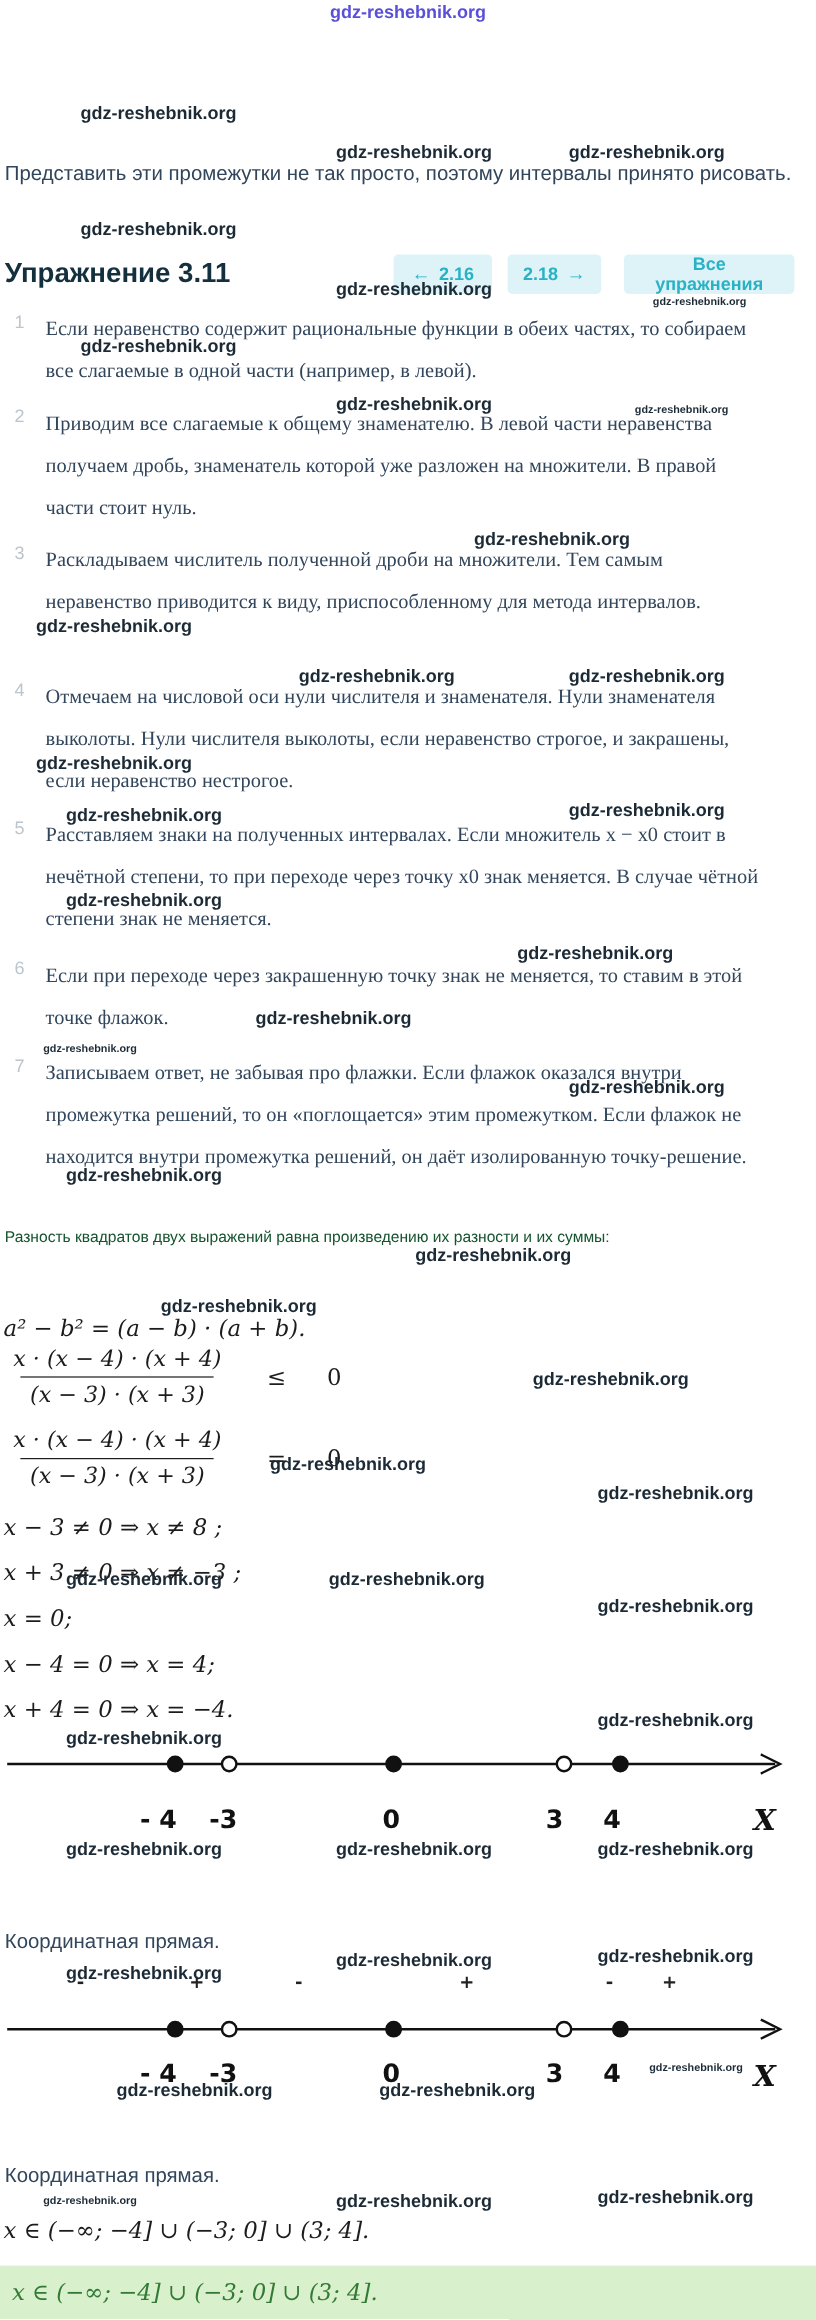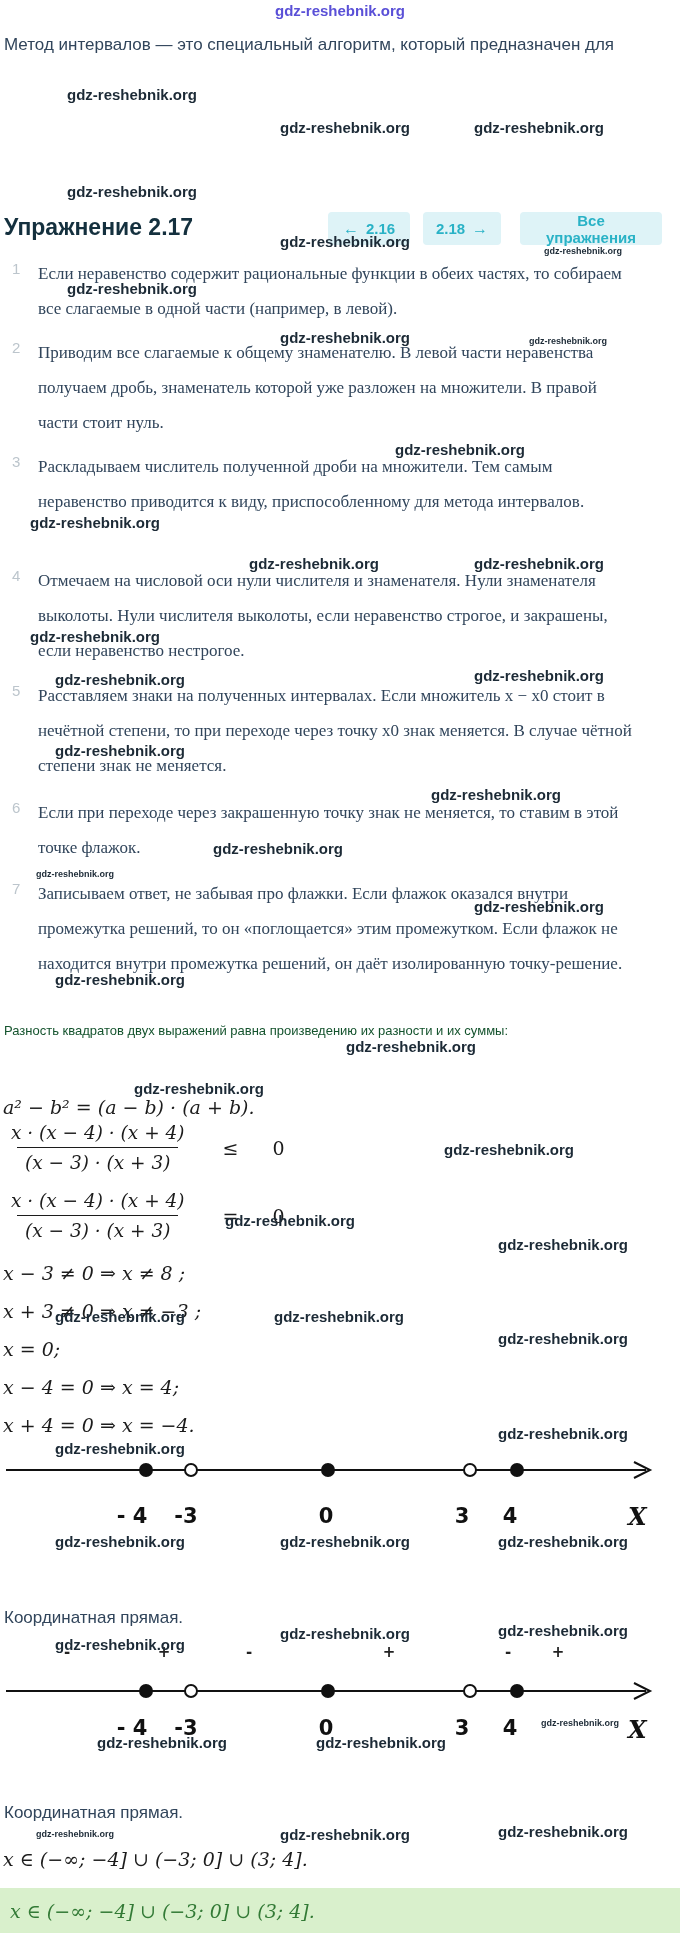--- a/index.html
+++ b/index.html
@@ -44,23 +44,23 @@
   .wm-layer { position:absolute; inset:0; z-index:5; pointer-events:none; }
   .wm { position:absolute; font-size:15px; font-weight:700; color:#1c2a36; white-space:nowrap; }
   .wm--sm { font-size:9px; font-weight:600; }
   .wm--top { left:50%; transform:translateX(-50%); color:#5a50d7; }
 </style>
 </head>
 <body>
 
 <div class="page">
 
-  <p class="para" style="top:26px">Метод интервалов — это специальный алгоритм, который предназначен для</p>
-
-  <h1 class="hdr-title">Упражнение 2.17</h1>
+  <p class="para" style="top:126px">Представить эти промежутки не так просто, поэтому интервалы принято рисовать.</p>
+
+  <h1 class="hdr-title">Упражнение 3.11</h1>
   <button class="btn" style="left:328px;width:82px">
     <span class="arrow">←</span>
     <span>2.16</span>
   </button>
   <button class="btn" style="left:423px;width:78px">
     <span>2.18</span>
     <span class="arrow">→</span>
   </button>
   <button class="btn" style="left:520px;width:142px">
     <span>Все упражнения</span>

